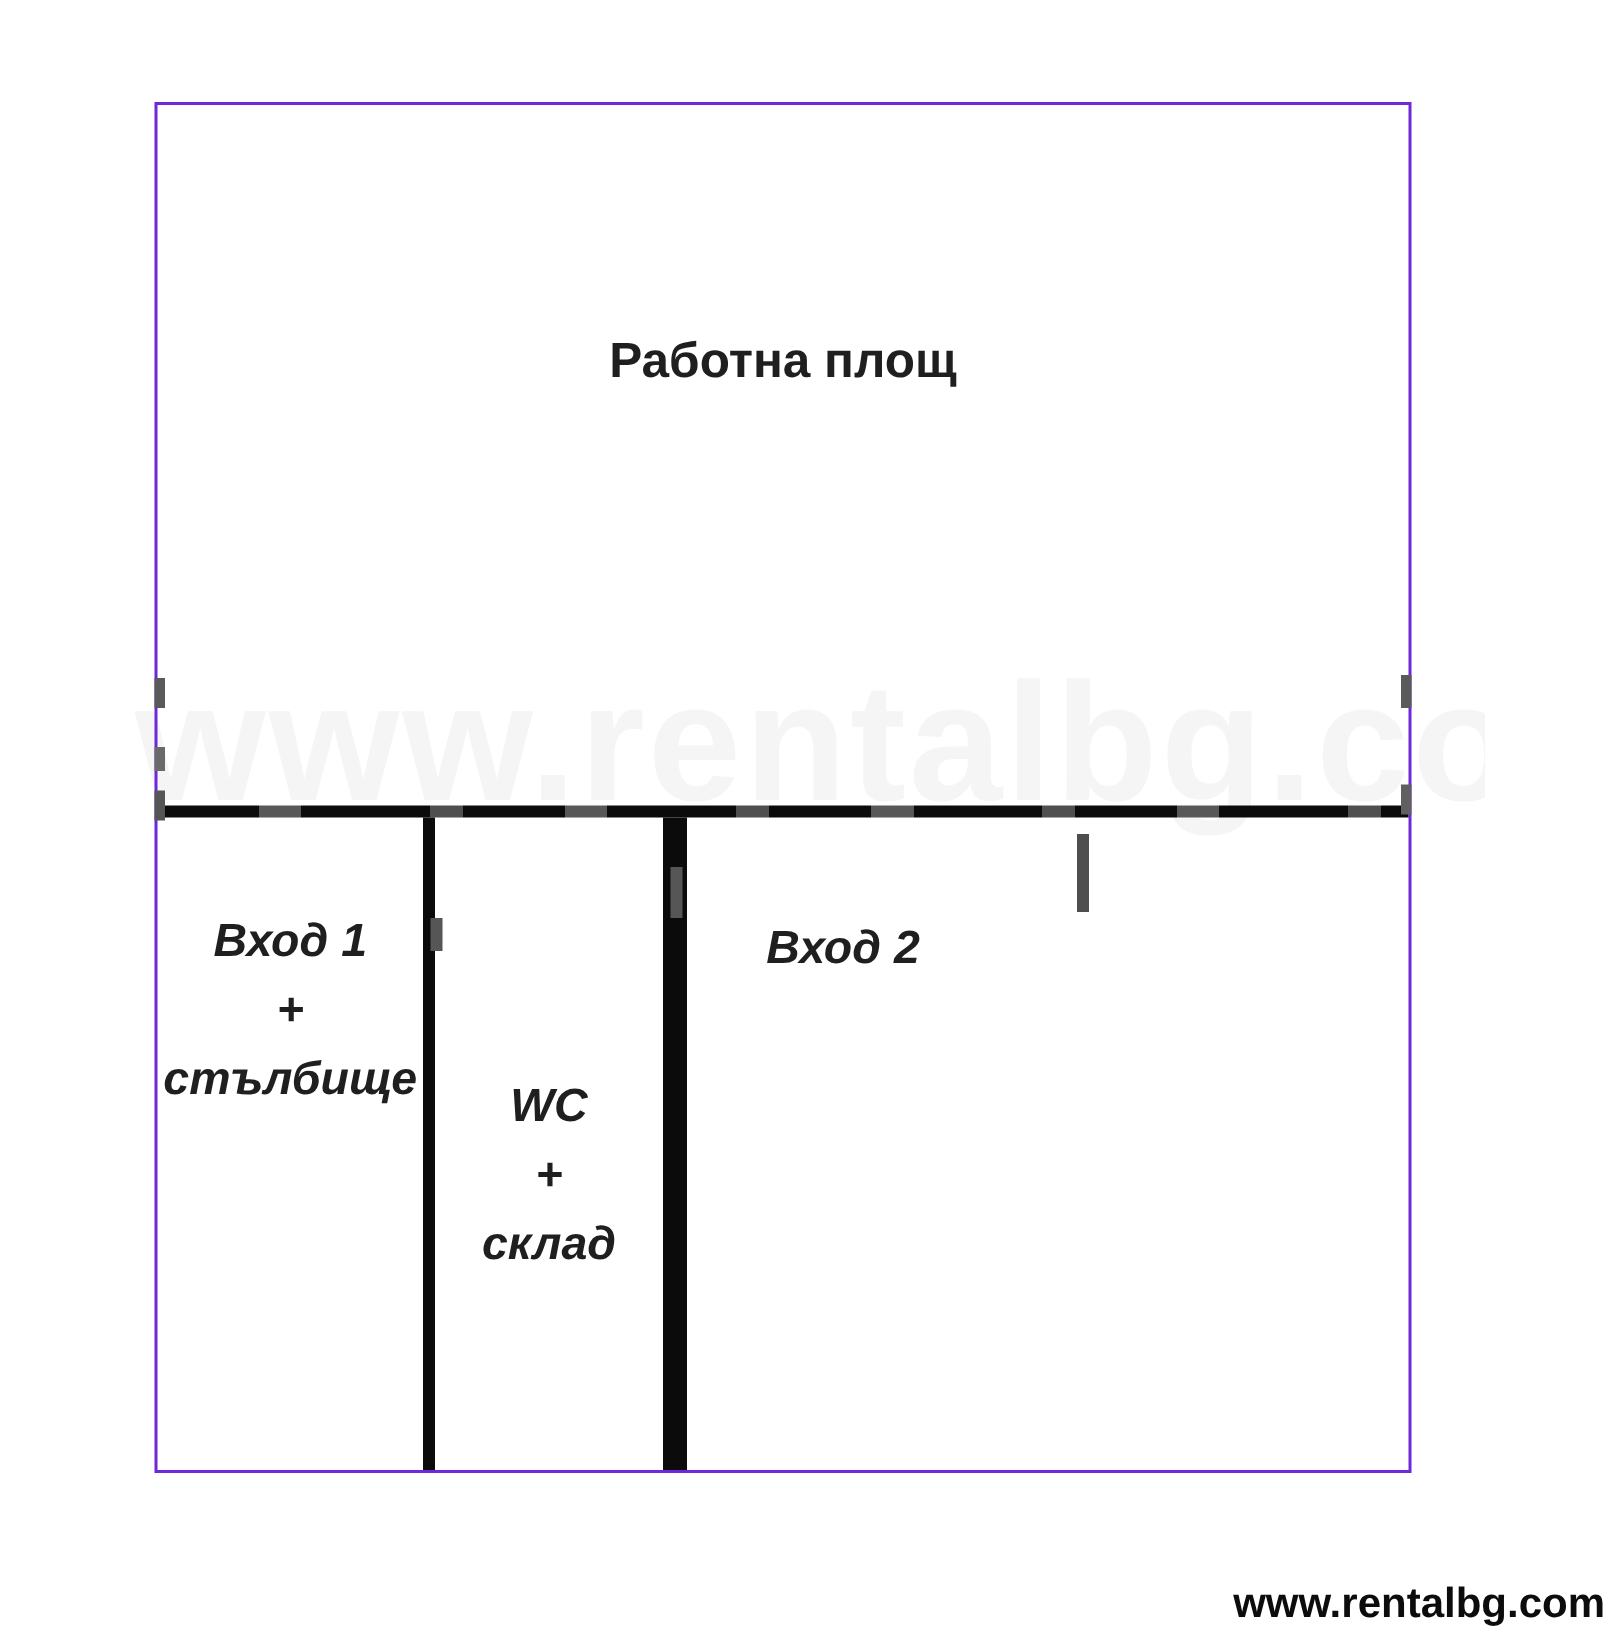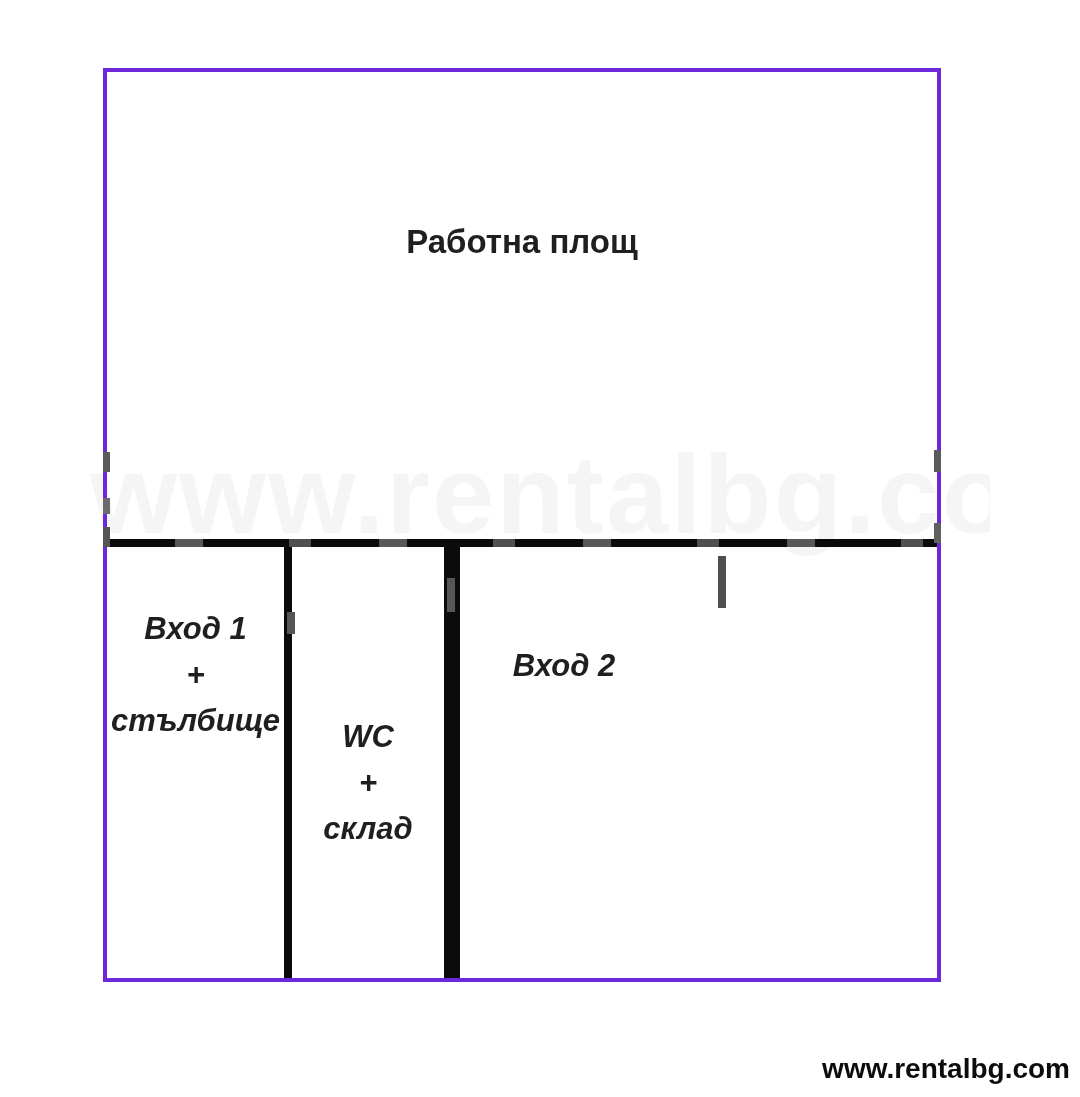--- a/index.html
+++ b/index.html
@@ -32,21 +32,21 @@
     letter-spacing: 2px;
   }
 
   
   .plan {
     position: absolute;
     left: 103px;
     top: 68px;
     width: 838px;
     height: 914px;
-    border: 4px solid #6d28d9;
+    border: 2px solid #6d28d9;
     box-sizing: border-box;
     z-index: 1;
     background: transparent;
     display: flex;
     flex-direction: column;
   }
   .room {
     box-sizing: border-box;
     display: flex;
     justify-content: center;
@@ -82,21 +82,21 @@
     background: #0b0b0b;
     position: relative;
   }
   .sec {
     font-size: 31px;
     line-height: 46px;
   }
   .sec-1 { width: 177px; padding-top: 59px; }
   .sec-2 { width: 152px; padding-top: 41px; align-items: center; }
   .sec-3 { width: 263px; padding-top: 94px; }
-  .sec-4 { width: 208px; padding-top: 96px; }
+  .sec-4 { width: 208px; padding-top: 64px; }
 
   
   .wm-patch {
     position: absolute;
     z-index: 2;
   }
 
   
   .site-footer {
     position: absolute;

